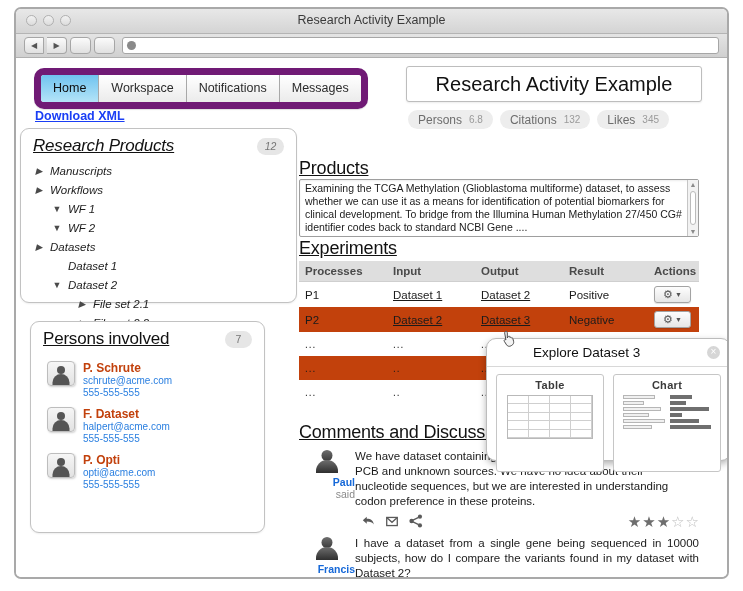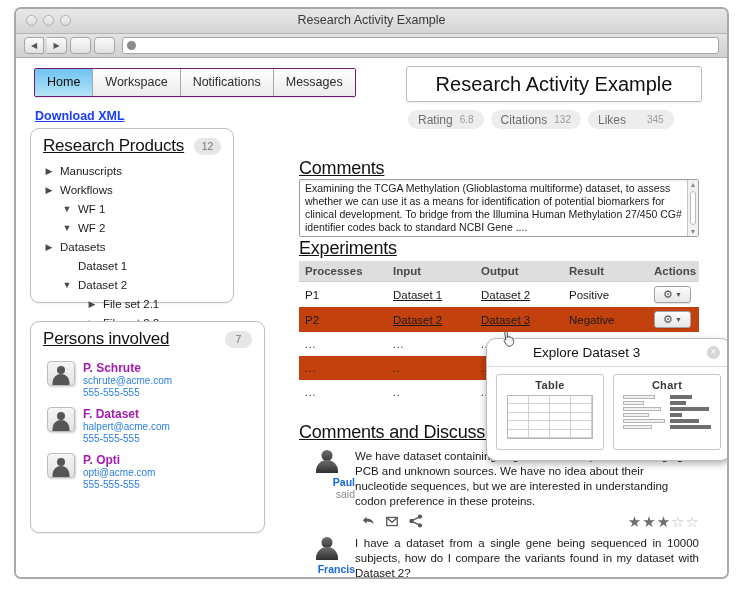--- a/index.html
+++ b/index.html
@@ -71,21 +71,21 @@
     background:#8a8a8a; flex:none;
   }
 
   
   #page { position:relative; height:520px; background:#fff; }
 
   
   #tabs {
     position:absolute; left:18px; top:10px;
     display:flex;
-    border:1px solid #701a75; border-radius:2px;
+    border:7px solid #701a75; border-radius:10px;
     overflow:hidden;
     box-shadow:0 1px 1px rgba(0,0,0,.12);
   }
   .tab {
     padding:6px 12px 7px;
     font-size:12.5px; color:#2b2b2b;
     background:linear-gradient(#ffffff,#ebebeb);
     border-right:1px solid #a8a8a8;
     text-align:center;
   }
@@ -103,21 +103,21 @@
   }
 
   
   .panel {
     position:absolute;
     border:1px solid #c2c2c2;
     border-radius:9px;
     background:#fff;
     box-shadow:0 1px 2px rgba(0,0,0,.07);
   }
-  #panel-products { left:14px; top:70px; width:204px; height:175px; }
+  #panel-products { left:4px; top:70px; width:277px; height:175px;font-style:italic; }
   #panel-persons  { left:14px; top:263px; width:235px; height:212px; }
 
   .panel-head {
     display:flex; align-items:center;
     padding:7px 12px 3px 12px;
   }
   .panel-title {
     font-size:17px; color:#111;
     text-decoration:underline;
     letter-spacing:-.2px;
@@ -165,21 +165,21 @@
     width:8px; height:8px; border-radius:50%;
     background:#555;
   }
   .avatar::after {
     content:""; position:absolute;
     left:50%; bottom:0; transform:translateX(-50%);
     width:17px; height:11px;
     border-radius:9px 9px 0 0;
     background:#555;
   }
-  .pname { font-size:12px; font-weight:bold; color:#a21caf; line-height:14px; }
+  .pname { font-size:12px; font-weight:bold; color:#c2410c; line-height:14px; }
   .pmail, .pphone { font-size:10px; color:#2a7fe0; line-height:12px; }
 
   
   #bigtitle {
     position:absolute; left:390px; top:8px; width:296px; height:36px;
     border:1px solid #bdbdbd; border-radius:3px;
     background:#fff;
     display:flex; align-items:center; justify-content:center;
     font-size:20px; color:#111;
     box-shadow:0 1px 2px rgba(0,0,0,.08);
@@ -187,21 +187,21 @@
 
   #badges { position:absolute; left:392px; top:52px; display:flex; gap:7px; }
   .badge {
     height:19px; border-radius:10px;
     background:#ededed;
     display:flex; align-items:center; gap:7px;
     padding:0 10px;
     font-size:12px; color:#6d6d6d;
   }
   .badge .bval { font-size:10px; color:#9a9a9a; }
-  .badge.wide .bval { margin-left:14px; }
+  .badge.wide .bval { }
 
   
   .sect {
     position:absolute;
     font-size:18px; color:#111;
     text-decoration:underline;
     letter-spacing:-.2px;
   }
   #sect-abstract { left:283px; top:100px; }
   #sect-experiments { left:283px; top:180px; }
@@ -334,21 +334,21 @@
   }
   #popup-title { font-size:13.5px; color:#111;margin-left:36px; }
   #popup-close {
     margin-left:auto;
     width:13px; height:13px; border-radius:50%;
     background:#d6d6d6; color:#fff;
     font-size:10px; line-height:12px; text-align:center;
   }
   #popup-body { display:flex; gap:9px; padding:7px 9px; }
   .opt {
-    flex:1; height:76px;
+    flex:1; height:98px;
     border:1px solid #c6c6c6; border-radius:3px;
     background:#fff;
     padding:4px 6px;
     text-align:center;
   }
   .opt-label { font-size:11px; font-weight:bold; color:#3a3a3a; letter-spacing:.3px; }
   .mini-table {
     margin:4px auto 0; width:86px; height:44px;
     border:1px solid #b9b9b9;
     display:grid;
@@ -482,34 +482,34 @@
             <div class="pphone">555-555-555</div>
           </span>
         </div>
       </div>
     </div>
 
     <div id="bigtitle">Research Activity Example</div>
 
     <div id="badges">
       <div class="badge">
-        <span>Rating</span>
+        <span>Persons</span>
         <span class="bval">6.8</span>
       </div>
       <div class="badge">
         <span>Citations</span>
         <span class="bval">132</span>
       </div>
       <div class="badge wide">
         <span>Likes</span>
         <span class="bval">345</span>
       </div>
     </div>
 
-    <div class="sect" id="sect-abstract">Comments</div>
+    <div class="sect" id="sect-abstract">Products</div>
     <div id="abstract-box">
       <div id="abstract-text">Examining the TCGA Methylation (Glioblastoma multiforme) dataset, to assess whether we can use it as a means for identification of potential biomarkers for clinical development. To bridge from the Illumina Human Methylation 27/450 CG# identifier codes back to standard NCBI Gene ....</div>
       <div id="abstract-scroll">
         <div class="scroll-arrow" style="top:0">▲</div>
         <div id="abstract-thumb"></div>
         <div class="scroll-arrow" style="bottom:0">▼</div>
       </div>
     </div>
 
     <div class="sect" id="sect-experiments">Experiments</div>

